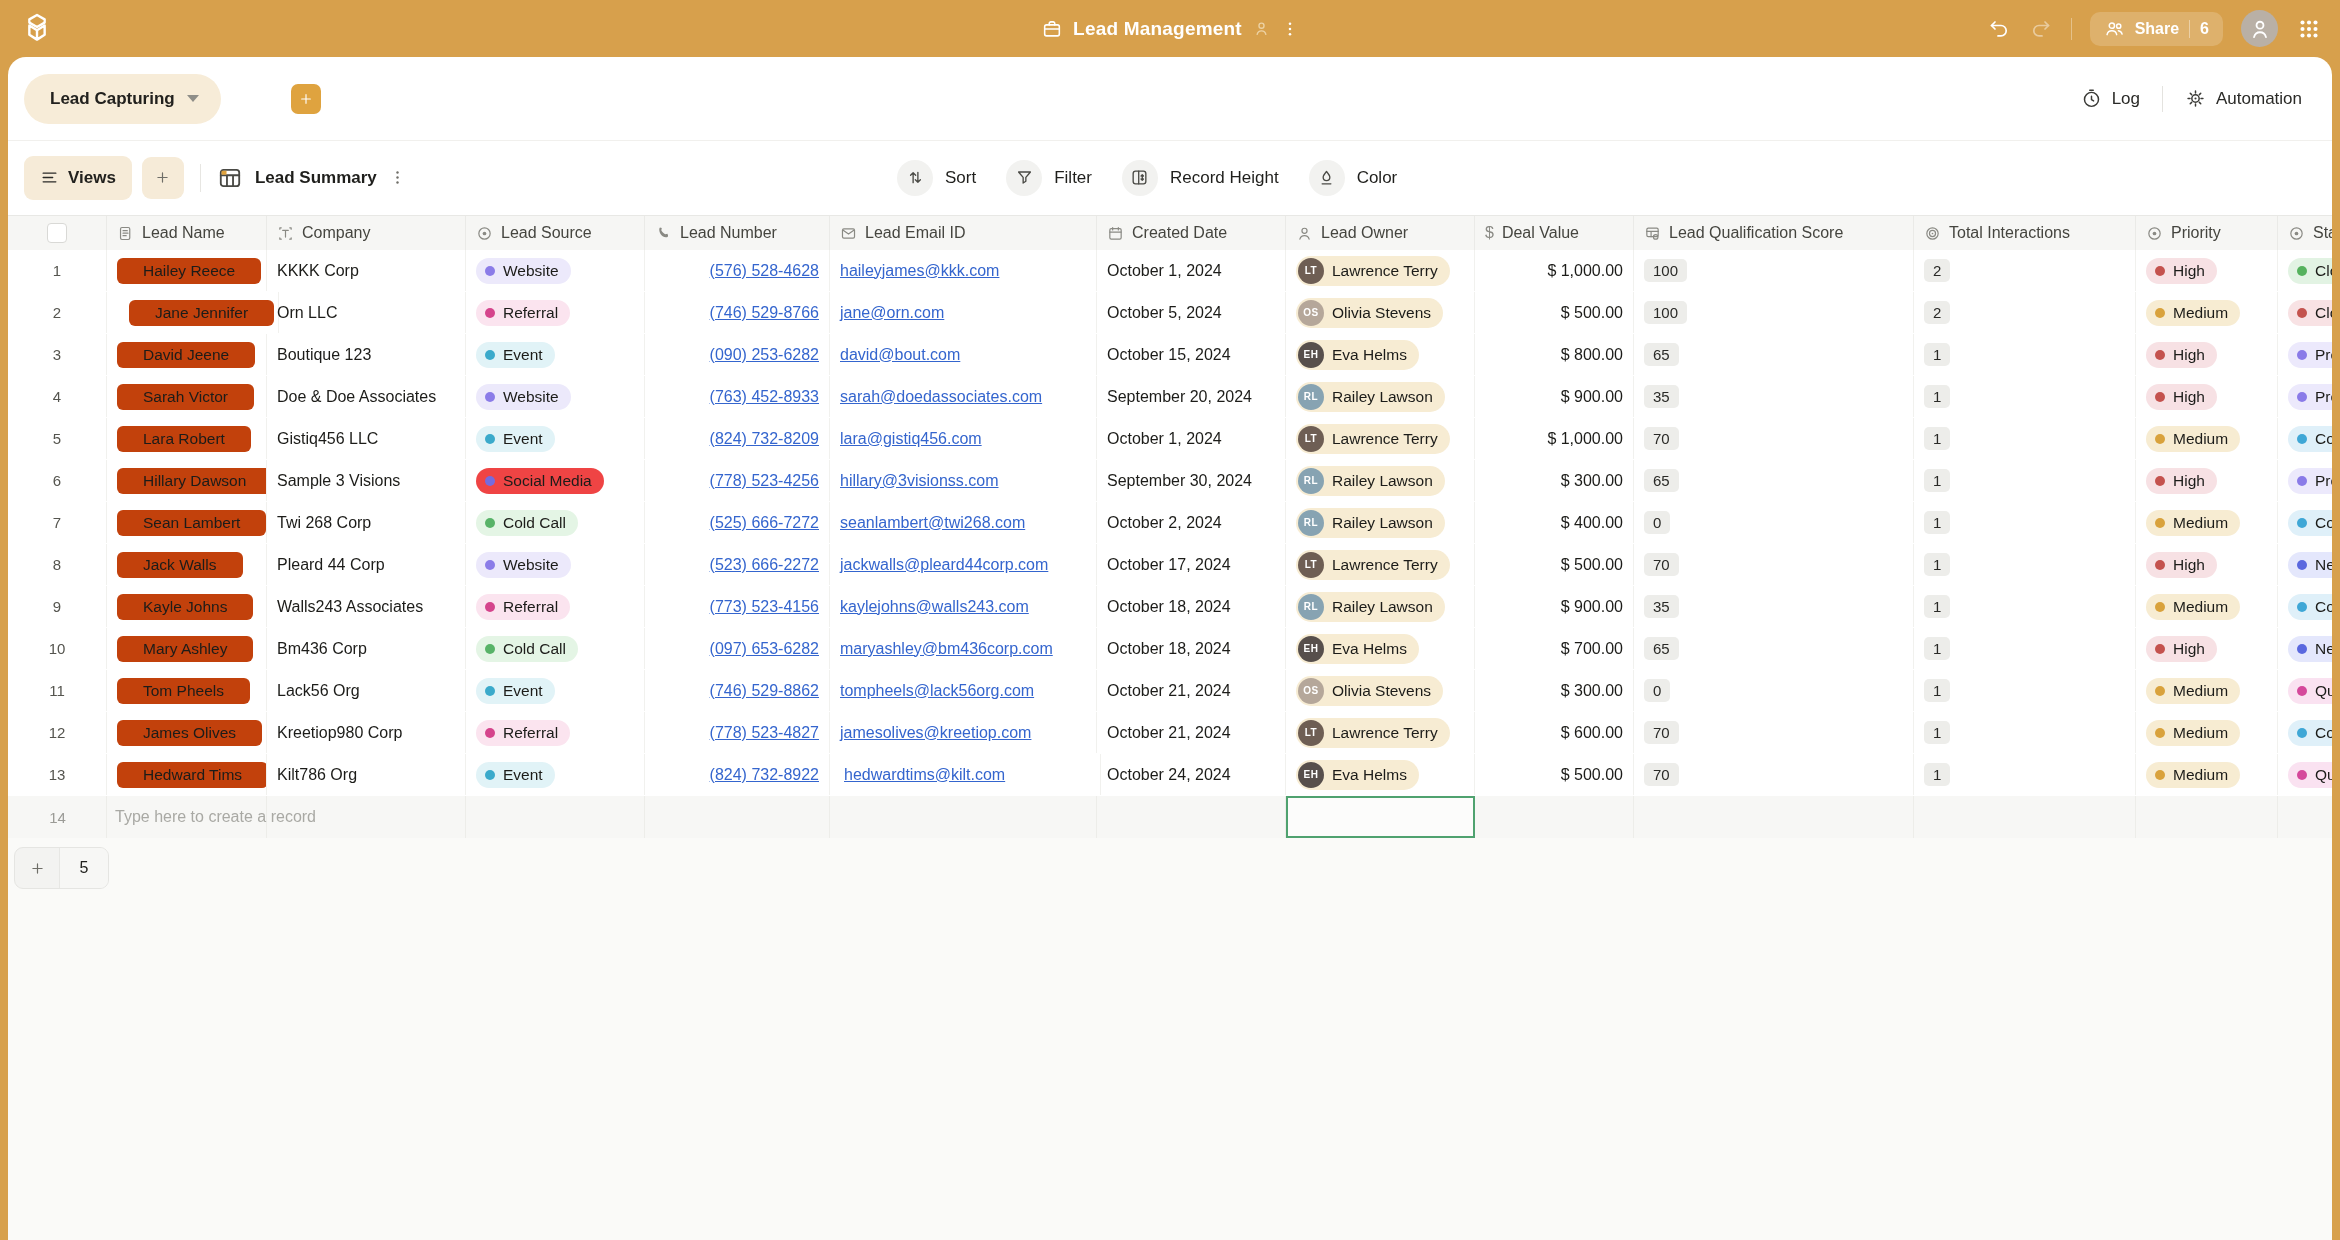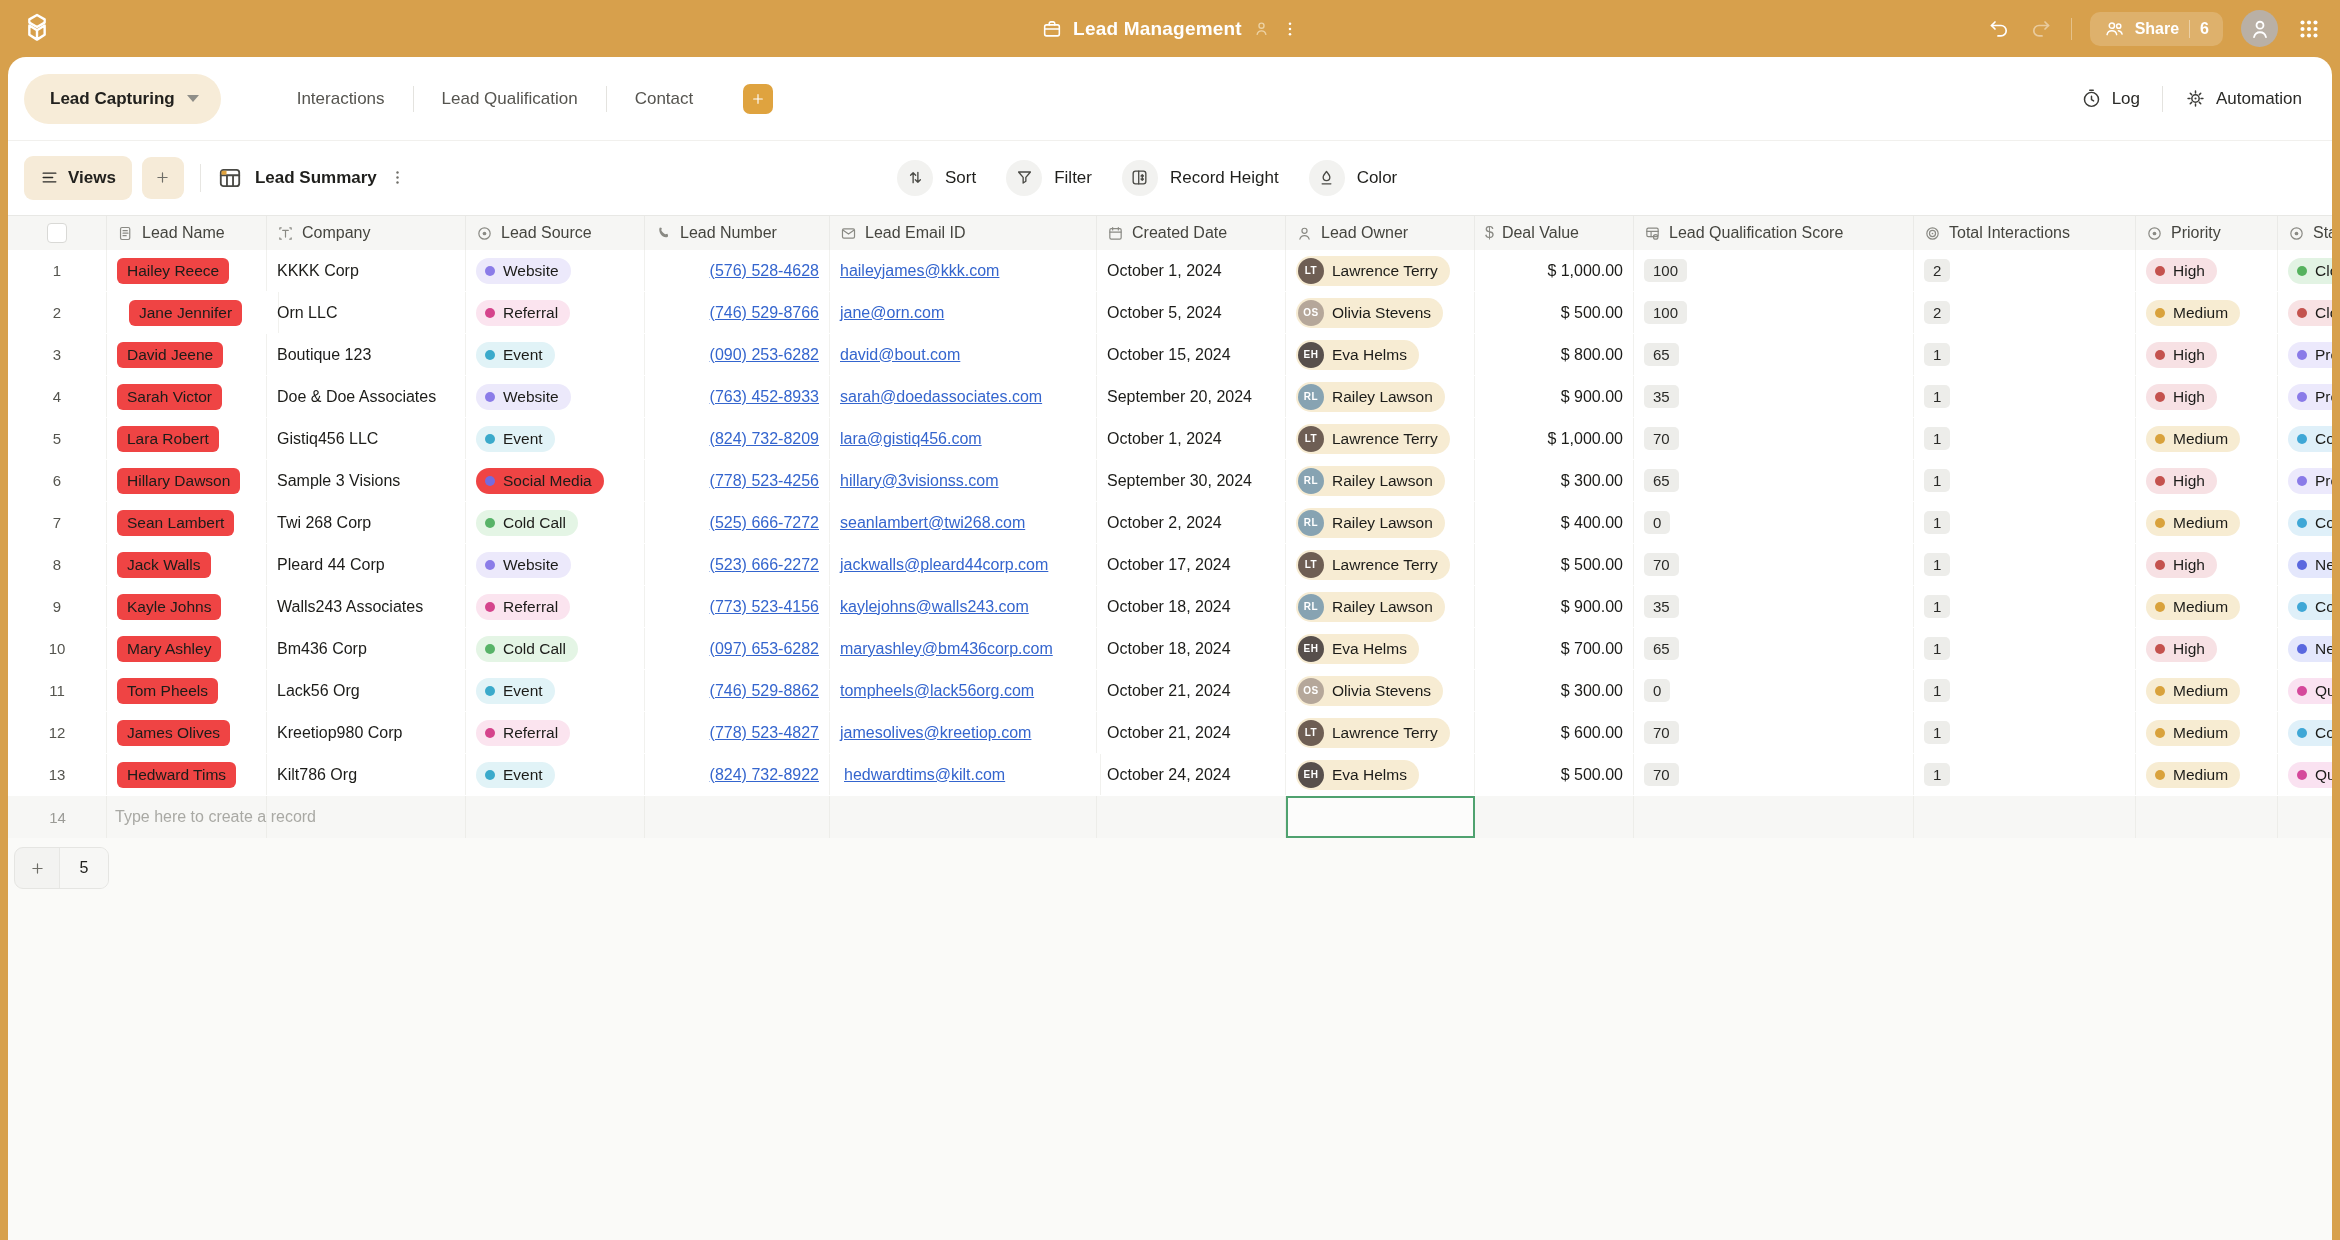--- a/index.html
+++ b/index.html
@@ -58,21 +58,21 @@
   .ghead{position:absolute;top:0;left:0;width:2400px;height:35px;background:#F6F6F4;
          border-top:1px solid #E8E8E5;border-bottom:1px solid #E8E8E5;}
   .hcell{position:absolute;top:0;height:34px;display:flex;align-items:center;gap:8px;padding-left:10px;
          box-sizing:border-box;border-right:1px solid #EAEAE7;font-size:16px;color:#45453f;white-space:nowrap;overflow:hidden;}
   .hcheck{width:18px;height:18px;border:1.5px solid #D9D9D6;border-radius:4px;background:#fff;margin:0 auto;}
   .gbody{position:absolute;top:35px;left:0;width:2400px;}
   .grow{position:absolute;left:0;width:2400px;height:42px;background:#fff;border-bottom:1px solid #F0F0ED;}
   .gcell{position:absolute;top:0;height:41px;display:flex;align-items:center;padding:0 10px;box-sizing:border-box;
          border-right:1px solid #F1F1EE;font-size:16px;color:#1c1c19;white-space:nowrap;overflow:hidden;}
   .rownum{justify-content:center;color:#55554f;font-size:15px;}
-  .name-pill{background:#ef4444;border-radius:6px;padding:4px 10px;font-size:15.5px;color:#1c1c19;}
+  .name-pill{background:#c2410c;border-radius:6px;padding:4px 26px;font-size:15.5px;color:#1c1c19;}
   .chip{display:flex;align-items:center;gap:8px;border-radius:14px;padding:4px 12px 4px 9px;font-size:15.5px;color:#1c1c19;}
   .dot{width:10px;height:10px;border-radius:50%;flex:0 0 auto;}
   .linky{color:#3465CE;text-decoration:underline;}
   .r-align{justify-content:flex-end;text-align:center;}
   .badge{background:#EDEDEA;border-radius:5px;padding:3px 9px;font-size:15px;color:#2a2a27;}
   .owner-pill{display:flex;align-items:center;gap:8px;background:#F7ECD3;border-radius:15px;padding:2px 12px 2px 2px;font-size:15.5px;}
   .mini-av{width:26px;height:26px;border-radius:50%;color:#fff;font-size:10px;font-weight:700;
            display:flex;align-items:center;justify-content:center;letter-spacing:.5px;}
   .newrow{position:absolute;left:0;width:2400px;height:42px;background:#F7F7F5;border-bottom:1px solid #EDEDEA;}
   .newrow .ph{position:absolute;left:107px;top:0;height:42px;display:flex;align-items:center;color:#A9A9A4;font-size:16px;}
@@ -168,27 +168,20 @@
   </div>
 </div>
 
 <div class="panel">
 
   <div class="tabstrip">
     <div class="tab-active">
       <span>Lead Capturing</span>
       <span class="caret"></span>
     </div>
-    <div id="tabs-slot" style="display:flex;align-items:center;">
-        <div class="tab">Interactions</div>
-        <div class="tab-div"></div>
-        <div class="tab">Lead Qualification</div>
-        <div class="tab-div"></div>
-        <div class="tab">Contact</div>
-      </div>
     <div class="tab-add" id="tabadd-slot">
         <svg width="16" height="16" viewBox="0 0 24 24" fill="none" stroke="#FFFFFF" stroke-width="1.7" stroke-linecap="round" stroke-linejoin="round">
           <path d="M12 5.5v13M5.5 12h13"></path>
         </svg>
       </div>
     <div class="tabstrip-right">
       <div class="strip-btn">
         <span id="clock-slot">
             <svg width="21" height="21" viewBox="0 0 24 24" fill="none" stroke="#3a3a36" stroke-width="1.7" stroke-linecap="round" stroke-linejoin="round">
               <circle cx="12" cy="13" r="8"></circle>

